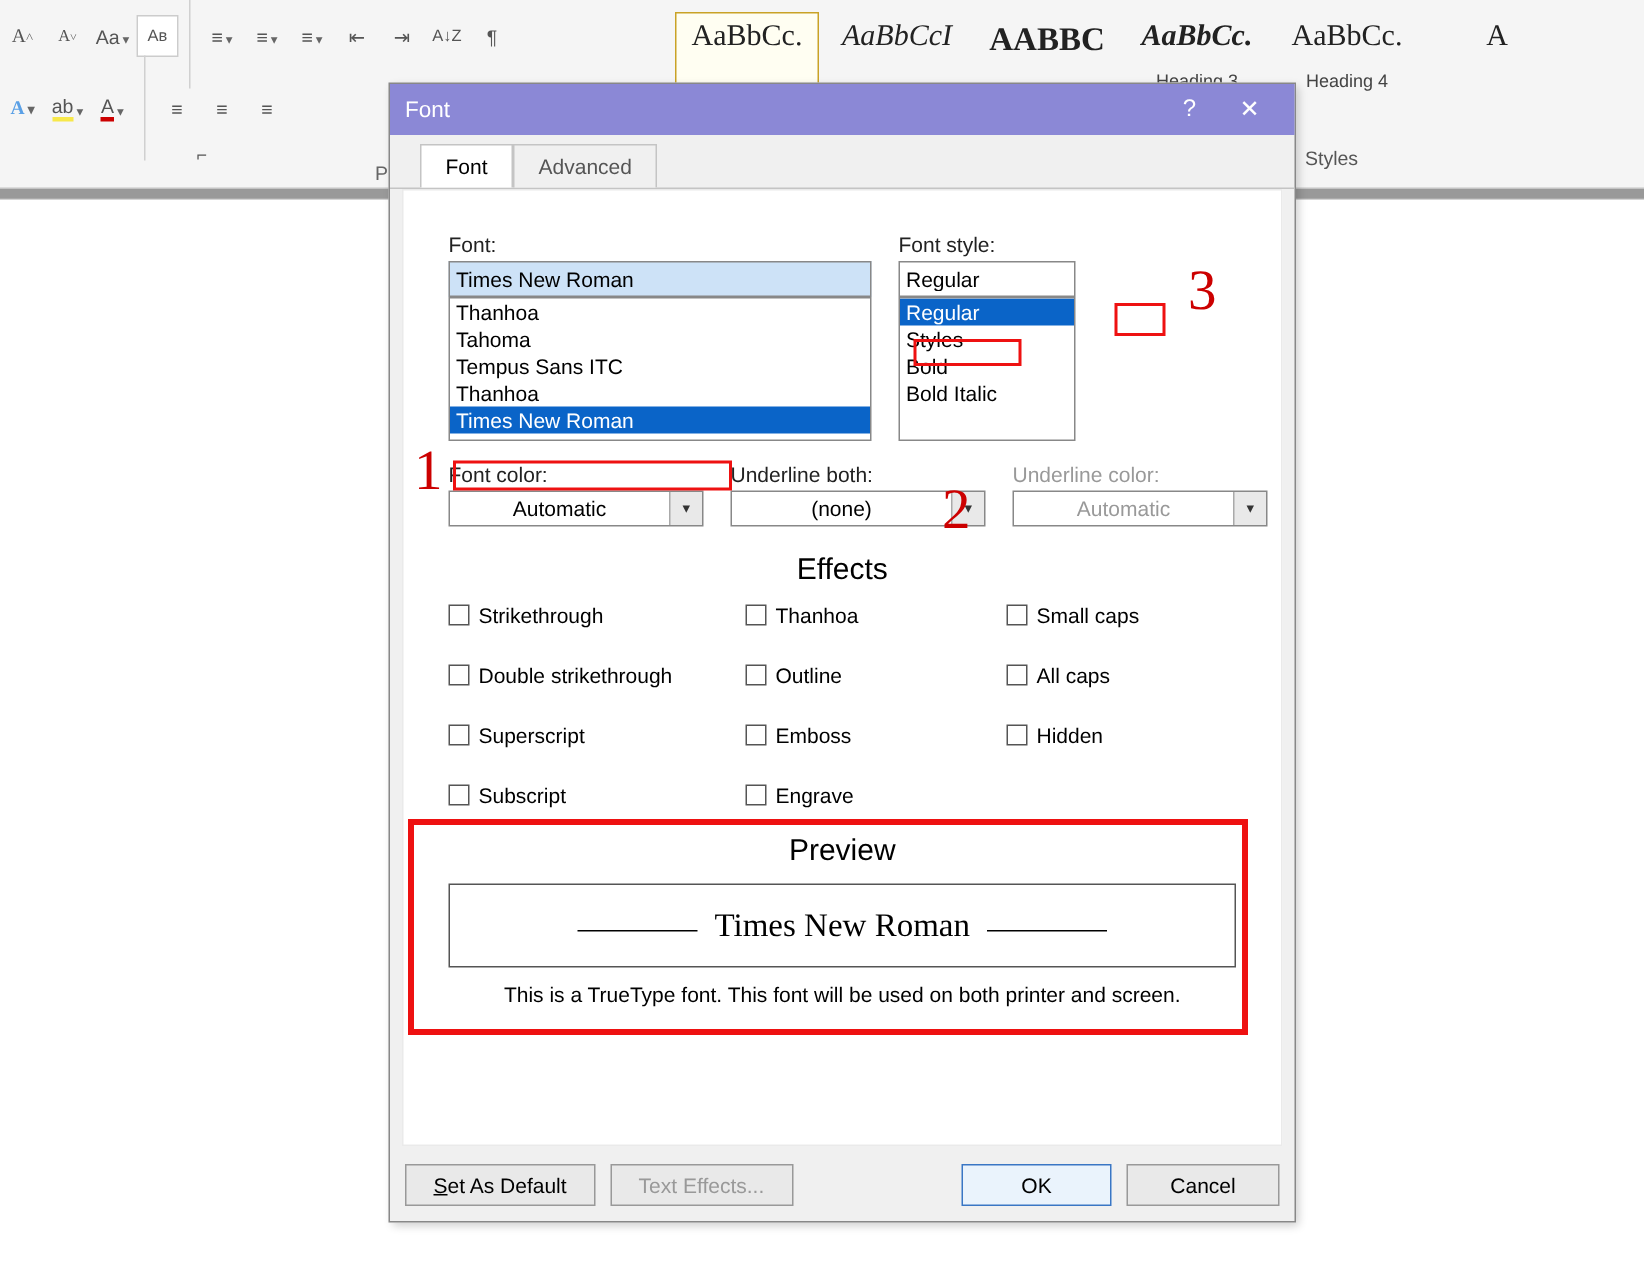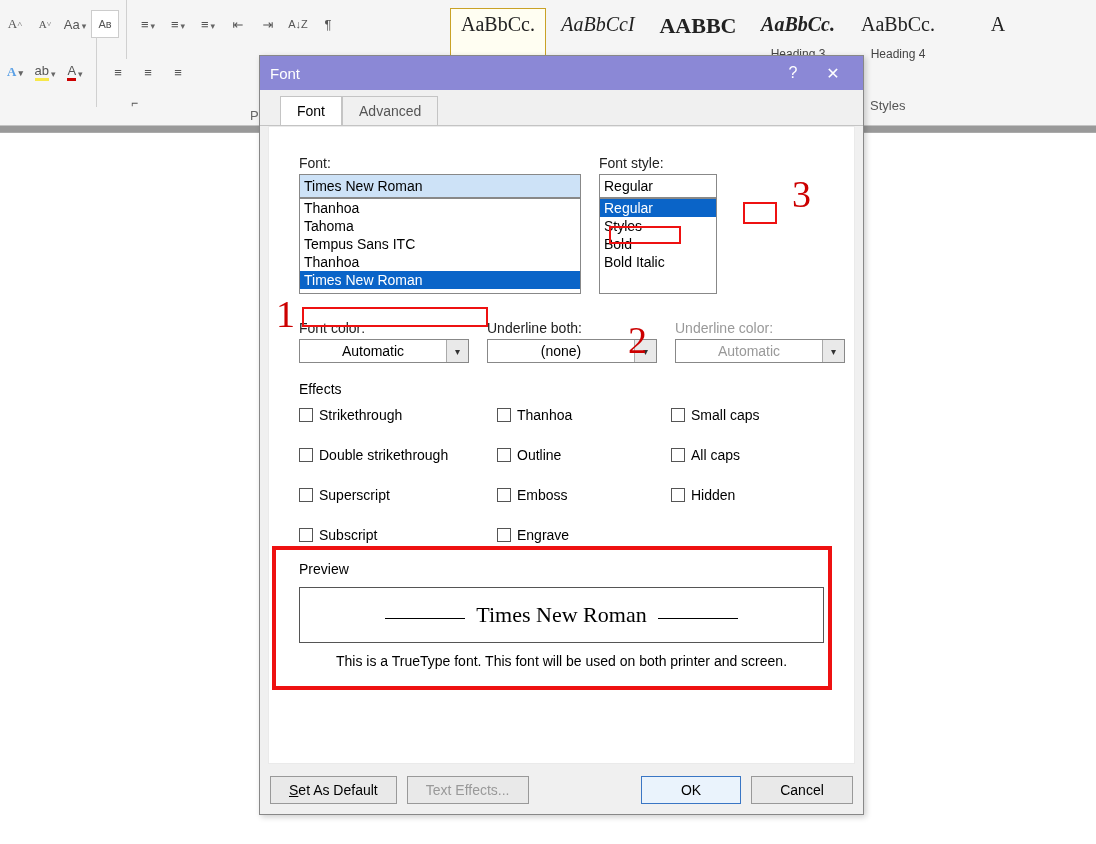--- a/index.html
+++ b/index.html
@@ -33,21 +33,21 @@
 .textbox{ border:1px solid #888; height:24px; padding:2px 4px; font-size:14px; background:#fff; width:100%; }
 .textbox.sel { background:#cde2f7;}
 .listbox { border:1px solid #888; height:96px; overflow-y:scroll; background:#fff; font-size:14px; }
 .listbox .item{ padding:1px 4px; cursor:default;}
 .listbox .item.sel{ background:#0a64c8; color:#fff;}
 .combo{ border:1px solid #888; height:24px; display:flex; align-items:center; background:#fff; font-size:14px;}
 .combo .val{flex:1; padding:0 6px; text-align:center;}
 .combo .arrowbtn{ width:22px; height:100%; background:#e9e9e9; display:flex; align-items:center; justify-content:center; font-size:10px; color:#333; border-left:1px solid #aaa;}
 .combo.disabled { color:#999;}
 .effects-group{ margin-top:18px;}
-.effects-title{ font-size:14px; margin-bottom:10px;}
+.effects-title{ font-size:20px; margin-bottom:10px;text-align:center;}
 .effects-grid{ display:grid; grid-template-columns: 174px 150px 140px; row-gap:10px; column-gap:0px; font-size:14px;gap:24px;}
 .chk{ display:flex; align-items:center; gap:6px;}
 .chk .box{ width:14px; height:14px; border:1px solid #555; background:#fff;}
 .preview-group{ margin-top:18px;}
 .preview-box{ border:1px solid #555; padding:14px 0; margin-top:6px; text-align:center; background:#fff;}
 .preview-text{ font-family:"Times New Roman",serif; font-size:22px; color:#000;}
 .preview-line{ display:inline-block; border-bottom:1px solid #000; width:80px; vertical-align:middle; margin:0 8px;}
 .dlg-footer{position:absolute; bottom:10px; left:10px; right:10px; display:flex; gap:10px;}
 .btn{ height:28px; padding:0 18px; border:1px solid #999; background:#e9e9e9; font-size:14px; display:flex; align-items:center; justify-content:center;}
 .btn.primary{ border:1px solid #3a76c4; background:#eaf3fc;}
@@ -151,21 +151,21 @@
         <input class="textbox" value="Regular" style="">
         <div class="listbox" style="height:96px;">
           <div class="item sel">Regular</div>
           <div class="item">Styles</div>
           <div class="item">Bold</div>
           <div class="item">Bold Italic</div>
         </div>
       </div>
     </div>
 
-    <div class="row" style="margin-top:26px;">
+    <div class="row" style="margin-top:14px;">
       <div style="flex:0 0 170px;">
         <span class="field-label"><span>Font color:</span></span>
         <div class="combo">
           <span class="val">Automatic</span>
             <span class="arrowbtn">▾</span>
         </div>
       </div>
       <div style="flex:0 0 170px;">
         <span class="field-label"><span class="underline-access">Underline both:</span></span>
         <div class="combo">

